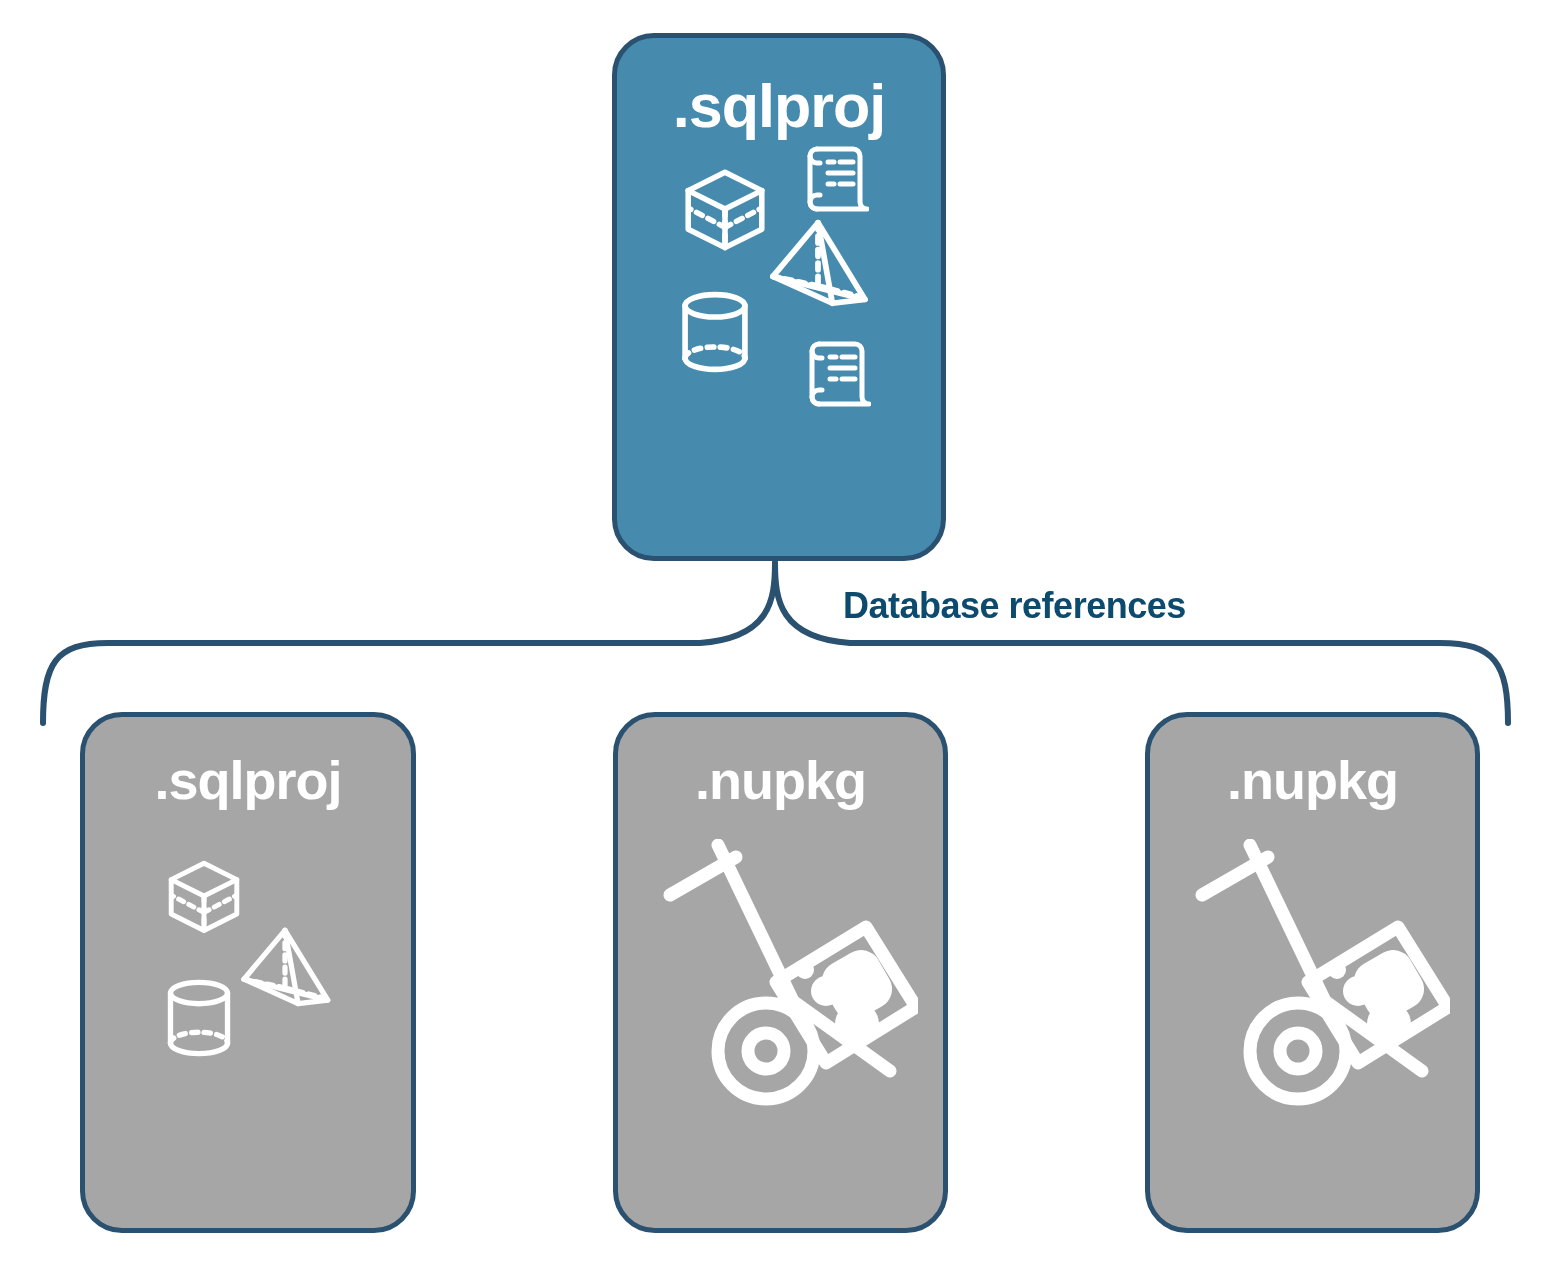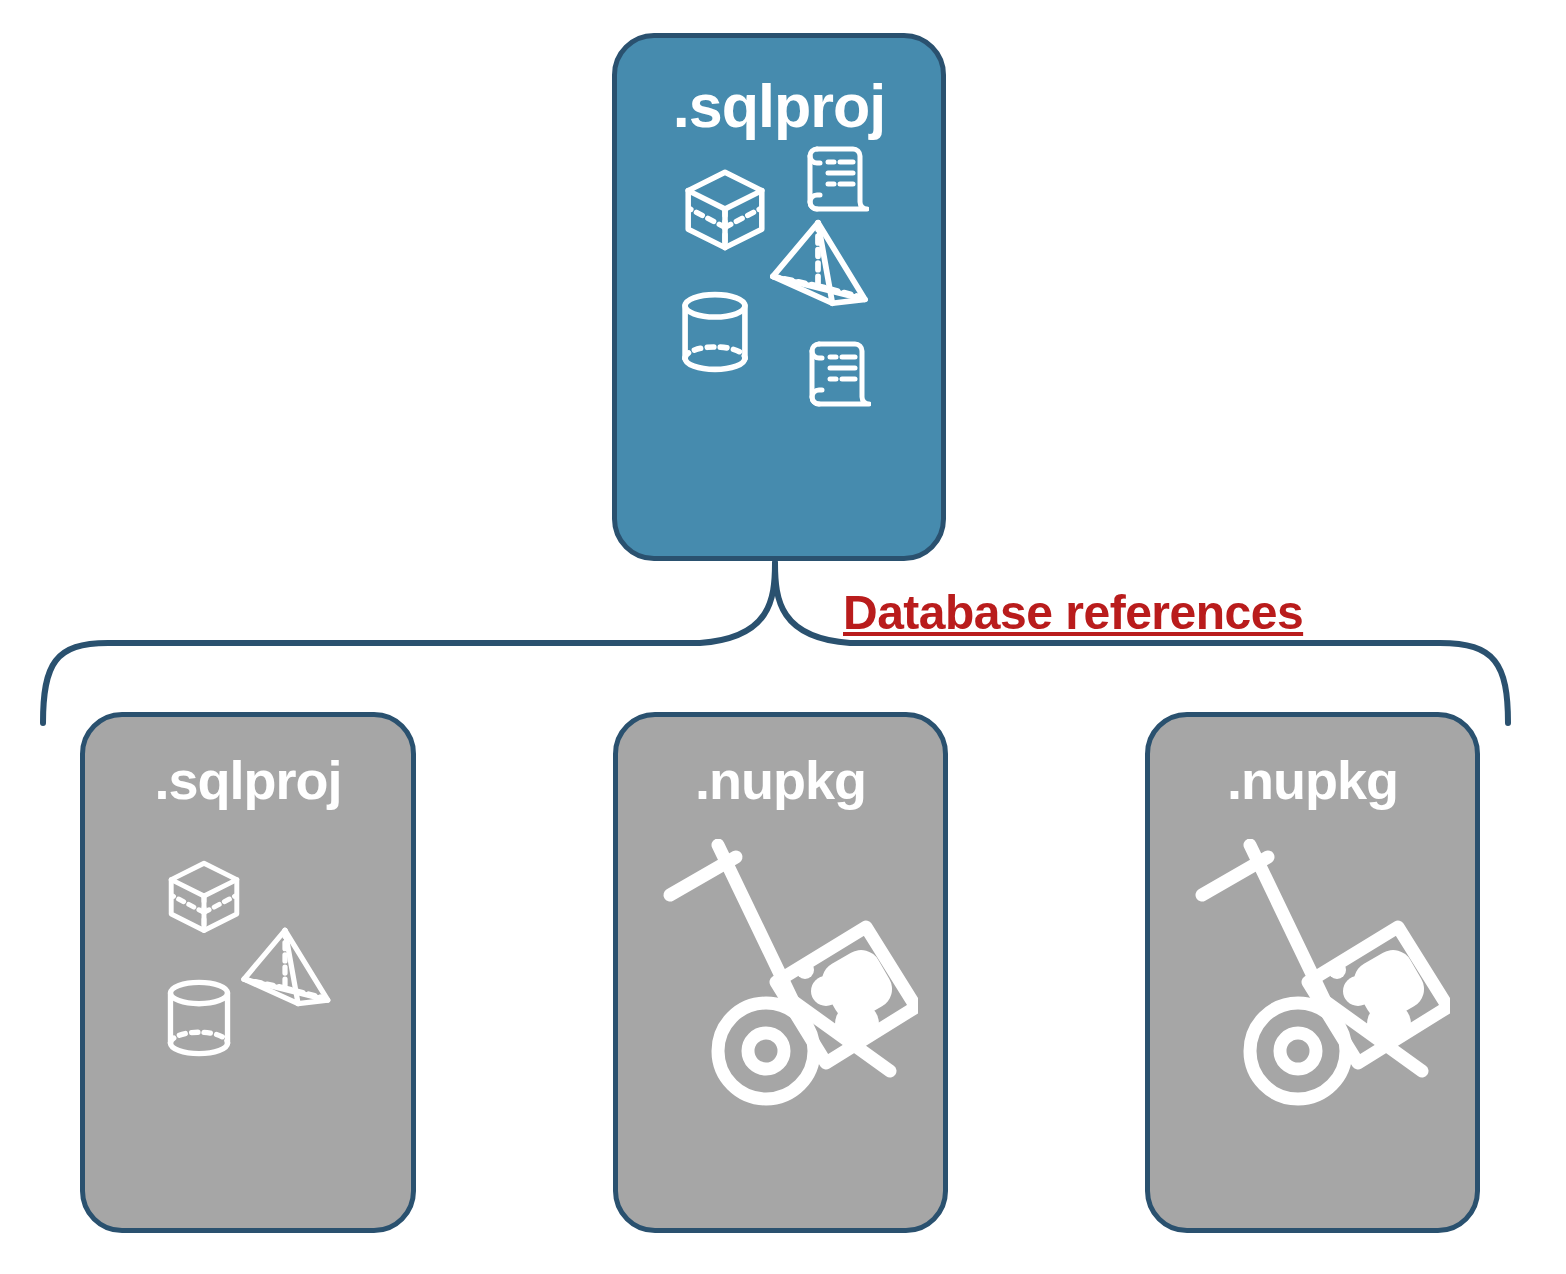--- a/index.html
+++ b/index.html
@@ -53,27 +53,26 @@
     left: 0; top: 0;
     width: 1566px;
     height: 1274px;
     pointer-events: none;
   }
 
   .brace-label {
     position: absolute;
     left: 843px;
     top: 585px;
-    font-size: 48px;
+    font-size: 36px;
     font-weight: bold;
-    color: #b91c1c;
+    color: #0c4a6e;
     letter-spacing: -0.5px;
     white-space: nowrap;
     user-select: none;
-    text-decoration: underline;
   }
 </style>
 </head>
 <body>
 
 <div id="diagram-root">
 
   <div class="node-card blue" style="left:612px; top:33px; width:334px; height:528px;">
     <div class="node-title big">.sqlproj</div>
 

